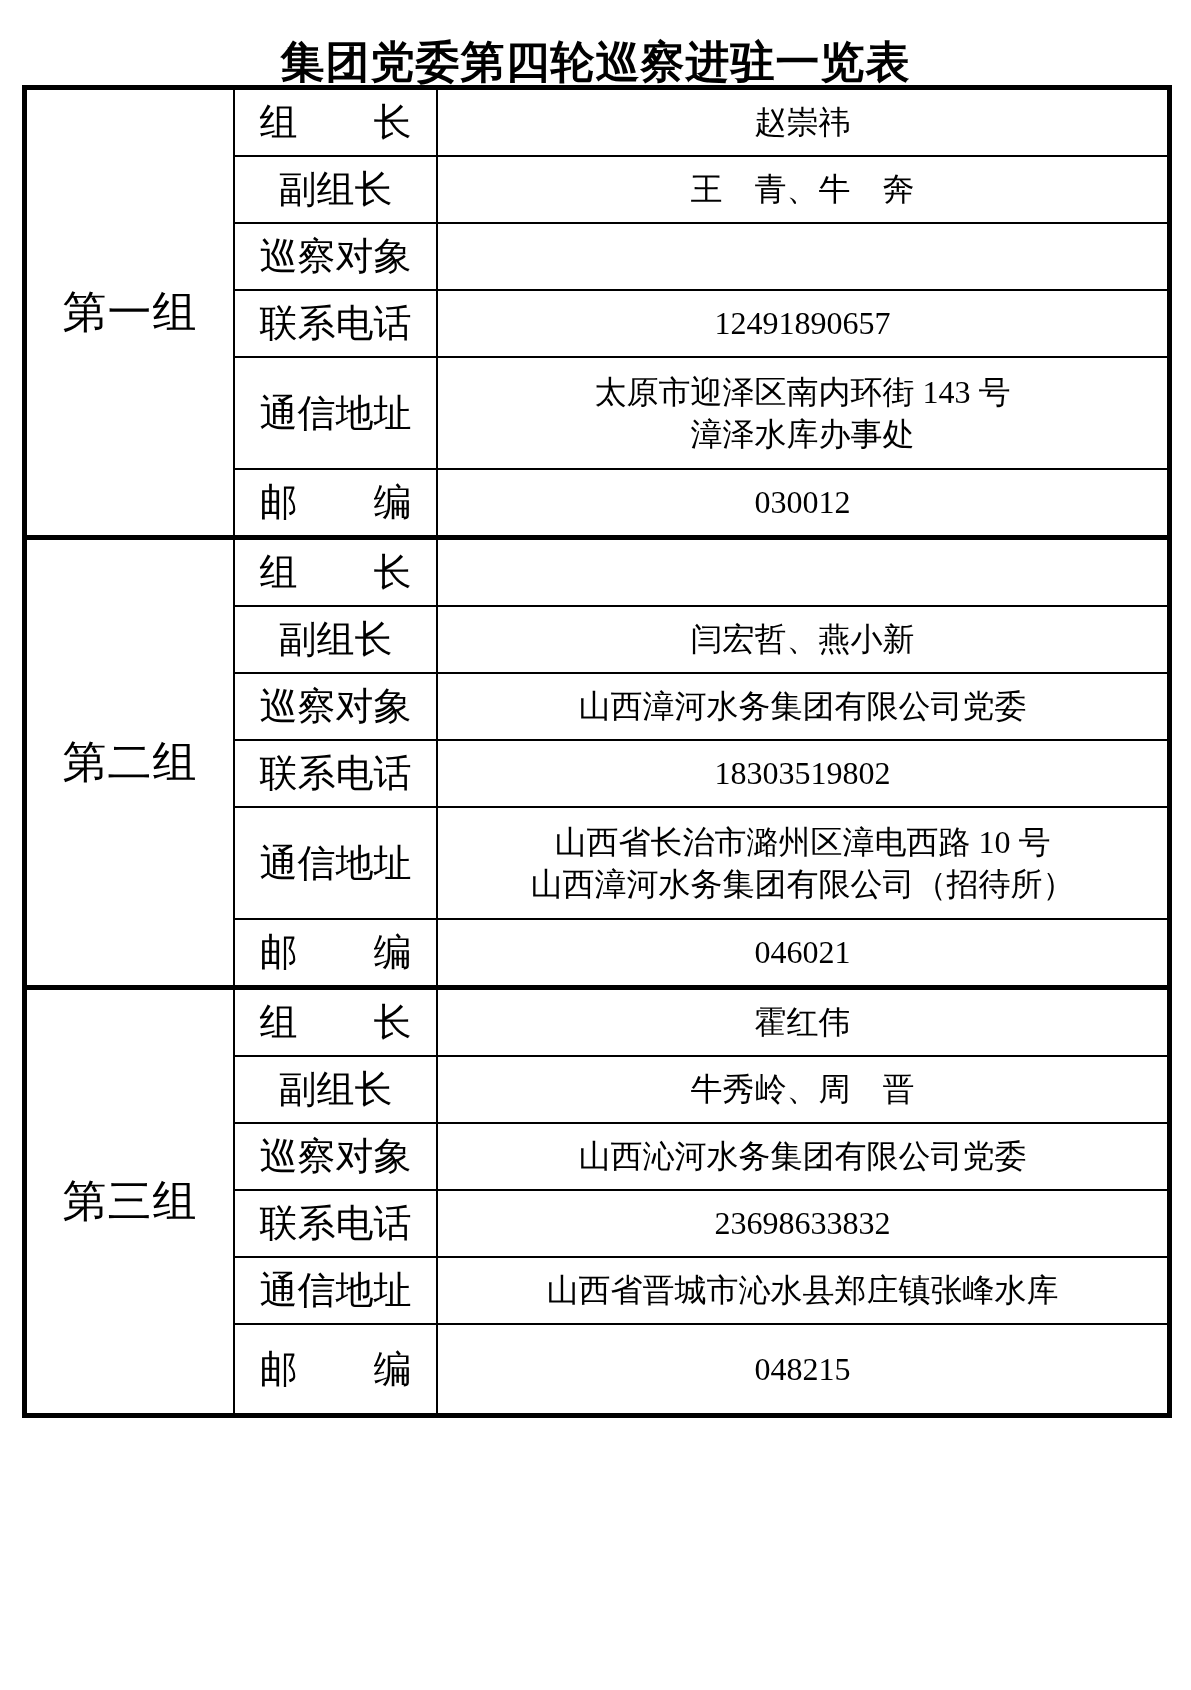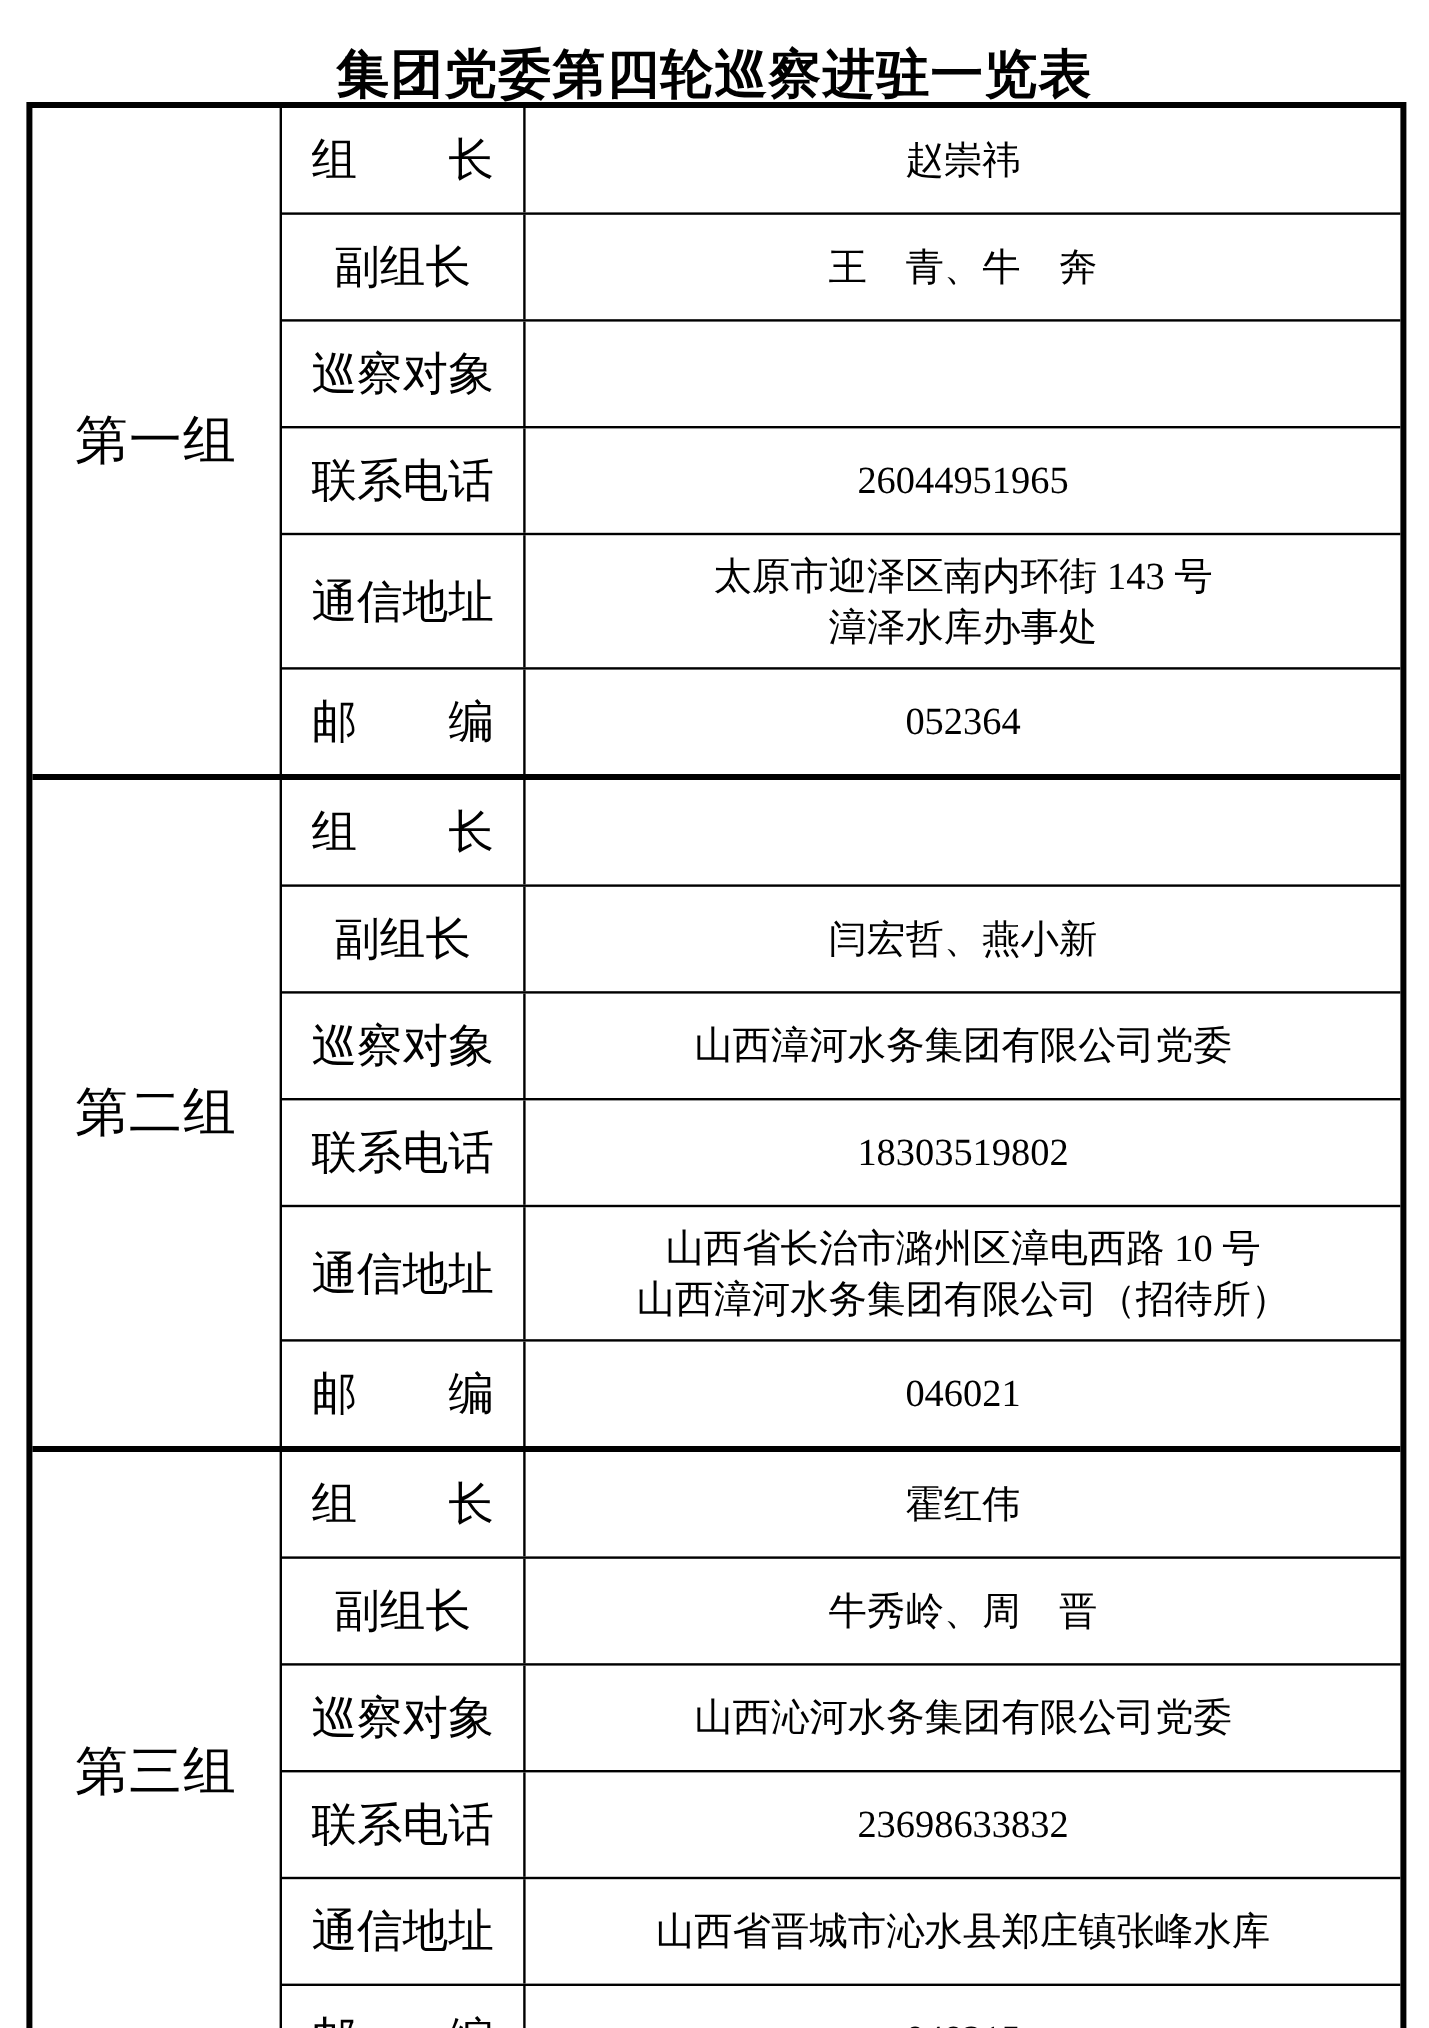--- a/index.html
+++ b/index.html
@@ -61,21 +61,21 @@
     flex-direction: column;
     min-width: 0;
   }
   .row {
     display: flex;
     align-items: stretch;
   }
   .row + .row {
     border-top: 2px solid #000000;
   }
-  .row.h-std  { height: 87px; }
+  .row.h-std  { height: 65px; }
   .row.h-tall { height: 110px; }
   .row.h-last { height: 88px; }
   .label {
     flex: 0 0 201px;
     display: flex;
     align-items: center;
     justify-content: center;
     border-right: 2px solid #000000;
     font-size: 38px;
     white-space: pre;
@@ -112,32 +112,32 @@
         </div>
         <div class="row h-std">
           <div class="label">副组长</div>
           <div class="value">王　青、牛　奔</div>
         </div>
         <div class="row h-std">
           <div class="label">巡察对象</div>
         </div>
         <div class="row h-std">
           <div class="label">联系电话</div>
-          <div class="value">26044951965</div>
+          <div class="value">12491890657</div>
         </div>
         <div class="row h-tall">
           <div class="label">通信地址</div>
           <div class="value">
             <span>太原市迎泽区南内环街 143 号</span>
             <span>漳泽水库办事处</span>
           </div>
         </div>
         <div class="row h-std">
           <div class="label">邮　　编</div>
-          <div class="value">052364</div>
+          <div class="value">030012</div>
         </div>
       </div>
     </div>
 
     <div class="group">
       <div class="gname">第二组</div>
       <div class="rows">
         <div class="row h-std">
           <div class="label">组　　长</div>
         </div>

